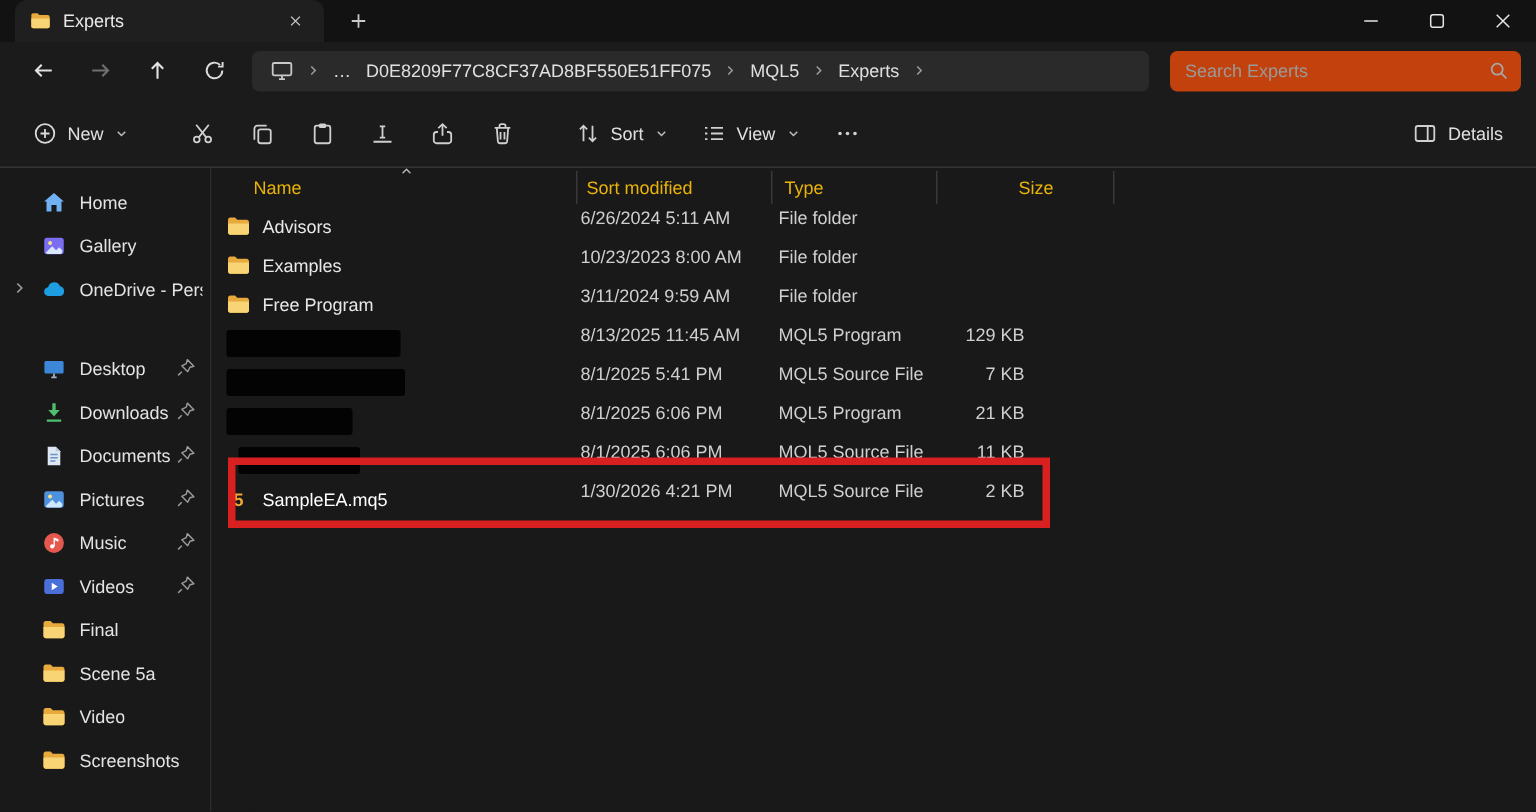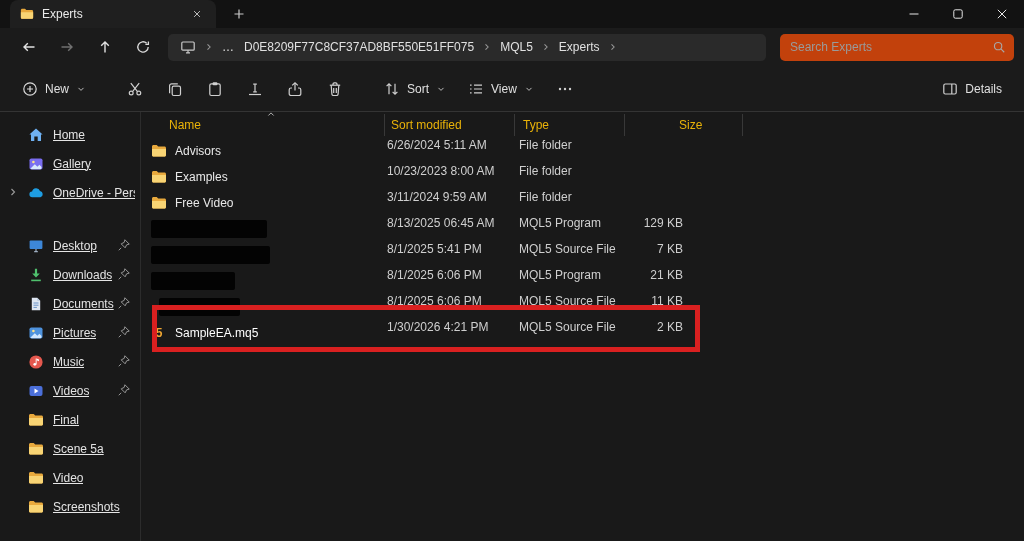--- a/index.html
+++ b/index.html
@@ -41,21 +41,21 @@
   .toolbar { height:46px; background:#1b1b1b; border-bottom:1px solid #343434; display:flex;
              align-items:center; padding:0 12px; gap:2px; flex:none; }
   .tbtn { display:flex; align-items:center; gap:7px; padding:0 10px; height:32px; border-radius:4px; color:#e0e0e0; }
   .tbtn.icon-only { width:38px; padding:0; justify-content:center; }
   .tb-gap { width:16px; flex:none; }
   .tb-right { margin-left:auto; }
 
   
   .main { flex:1; display:flex; min-height:0; }
 
-  .sidebar { width:141px; flex:none; border-right:1px solid #2c2c2c; padding-top:8px; background:#191919;text-decoration:underline; }
+  .sidebar { width:141px; flex:none; border-right:1px solid #2c2c2c; padding-top:8px; background:#191919; }
   .snav { height:29px; display:flex; align-items:center; gap:9px; padding-left:28px; position:relative;
           color:#e3e3e3; white-space:nowrap; }
   .snav .pin { position:absolute; right:9px; top:7px; }
   .snav .expander { position:absolute; left:7px; top:8px; }
   .snav-label { overflow:hidden; max-width:82px; }
   .side-gap { height:24px; }
 
   .content { flex:1; position:relative; background:#191919; overflow:hidden; }
   .hdr-row { display:flex; height:26px; margin-left:12px; align-items:center; color:#eab308; }
   .hcell { height:22px; display:flex; align-items:center; border-right:1px solid #383838; }
@@ -519,32 +519,32 @@
       </div>
 
       <div class="row">
         <div class="c-name">
           <span>
               <svg class="icon16" viewBox="0 0 16 16">
                 <path d="M1 3.5C1 2.7 1.7 2 2.5 2h3.2l1.5 1.5h6.3c.8 0 1.5.7 1.5 1.5v7c0 .8-.7 1.5-1.5 1.5h-11C1.7 13.5 1 12.8 1 12Z" fill="#e8a93d"></path>
                 <path d="M1 6h14v6c0 .8-.7 1.5-1.5 1.5h-11C1.7 13.5 1 12.8 1 12Z" fill="#f8d474"></path>
               </svg>
             </span>
-          <span>Free Video</span>
+          <span>Free Program</span>
         </div>
         <div class="c-date">3/11/2024 9:59 AM</div>
         <div class="c-type">File folder</div>
         <div class="c-size"></div>
       </div>
 
       <div class="row">
         <div class="c-name">
             <span class="redact" style="width:116px"></span>
           </div>
-        <div class="c-date">8/13/2025 06:45 AM</div>
+        <div class="c-date">8/13/2025 11:45 AM</div>
         <div class="c-type">MQL5 Program</div>
         <div class="c-size">129 KB</div>
       </div>
 
       <div class="row">
         <div class="c-name">
             <span class="redact" style="width:119px"></span>
           </div>
         <div class="c-date">8/1/2025 5:41 PM</div>
         <div class="c-type">MQL5 Source File</div>

